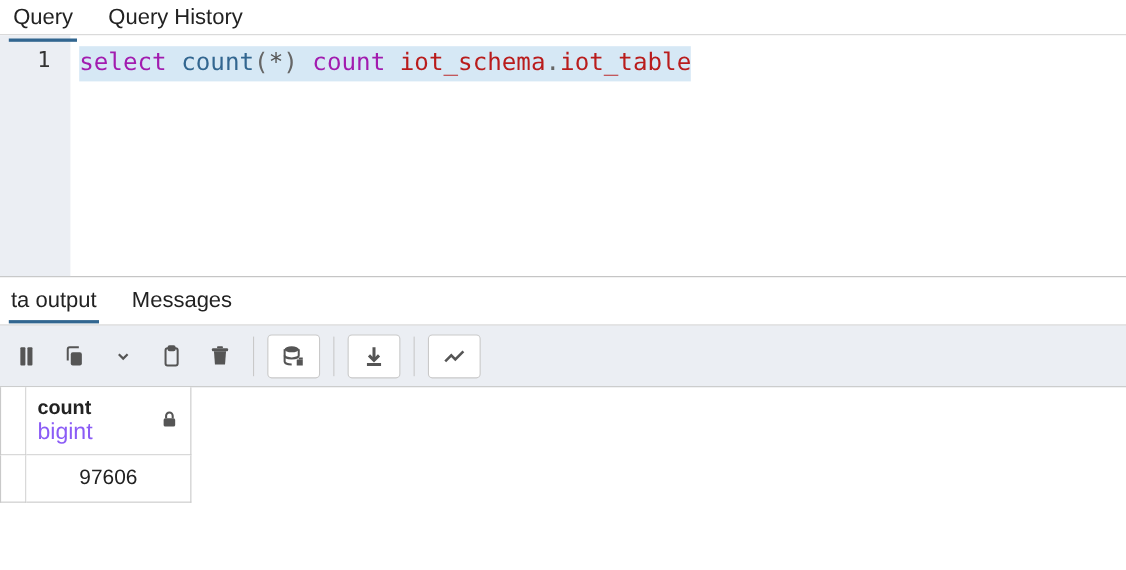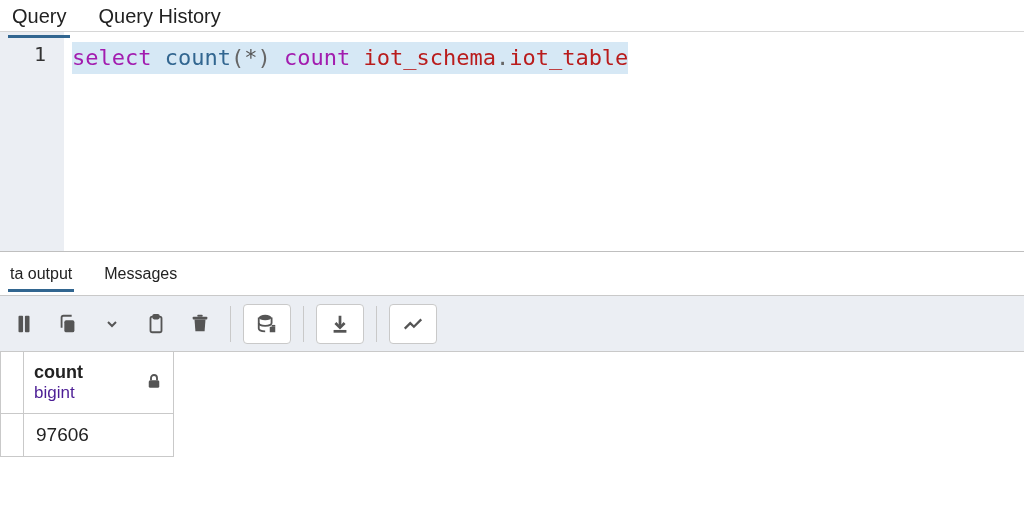--- a/index.html
+++ b/index.html
@@ -16,39 +16,39 @@
     .code-area { flex: 1; padding: 10px 8px 0; font-family: ui-monospace, SFMono-Regular, Menlo, Consolas, monospace; font-size: 22px; line-height: 1.45; white-space: pre; }
     .code-line.highlight { background: #d6e8f5; display: inline-block; }
     .kw { color: #a21caf; }
     .fn { color: #326690; }
     .punct { color: #666; }
     .op { color: #555; }
     .ident { color: #b91c1c; }
 
     
     .result-tabs { display: flex; align-items: center; height: 44px; border-bottom: 1px solid #c9c9c9; padding: 0 8px; gap: 28px; }
-    .result-tab { font-size: 16px; color: #222; padding: 8px 2px; cursor: pointer; position: relative; }
+    .result-tab { font-size: 20px; color: #222; padding: 8px 2px; cursor: pointer; position: relative; }
     .result-tab.active::after { content: ""; position: absolute; left: 0; right: 0; bottom: -1px; height: 3px; background: #326690; }
 
     
     .toolbar { display: flex; align-items: center; height: 56px; background: #ebeef3; border-bottom: 1px solid #c9c9c9; padding: 0 6px; gap: 8px; }
     .tool-btn { display: inline-flex; align-items: center; justify-content: center; width: 48px; height: 40px; border: 1px solid #c9c9c9; border-radius: 4px; background: #fff; cursor: pointer; color: #555; }
     .tool-btn.plain { background: transparent; border: none; width: 36px; }
     .tool-sep { width: 1px; height: 36px; background: #c9c9c9; margin: 0 4px; }
     .tool-btn svg { width: 22px; height: 22px; }
     .chev svg { width: 16px; height: 16px; }
 
     
     .grid { display: inline-block; border-collapse: collapse; margin-top: 0; }
     .grid-row { display: flex; }
     .grid-rowhdr { width: 24px; border: 1px solid #c9c9c9; border-top: none; background: #fff; }
     .grid-colhdr { width: 150px; border: 1px solid #c9c9c9; border-top: none; border-left: none; background: #fff; display: flex; align-items: center; justify-content: space-between; padding: 8px 10px; }
     .grid-colhdr .col-title { font-size: 18px; font-weight: 600; color: #222; line-height: 1.15; }
-    .grid-colhdr .col-type { font-size: 17px; color: #4c1d95; }
-    .grid-cell { width: 150px; border: 1px solid #c9c9c9; border-top: none; border-left: none; background: #fff; padding: 10px 12px; font-size: 19px; text-align: left; }
+    .grid-colhdr .col-type { font-size: 21px; color: #8b5cf6; }
+    .grid-cell { width: 150px; border: 1px solid #c9c9c9; border-top: none; border-left: none; background: #fff; padding: 10px 12px; font-size: 19px; text-align: center; }
     .grid-row .grid-rowhdr + .grid-cell, .grid-row .grid-rowhdr + .grid-colhdr { border-left: none; }
     .hdr-row .grid-rowhdr, .hdr-row .grid-colhdr { height: 62px; }
     .lock svg { width: 18px; height: 18px; color: #555; }
   </style>
 </head>
 <body>
 
 
 
 

